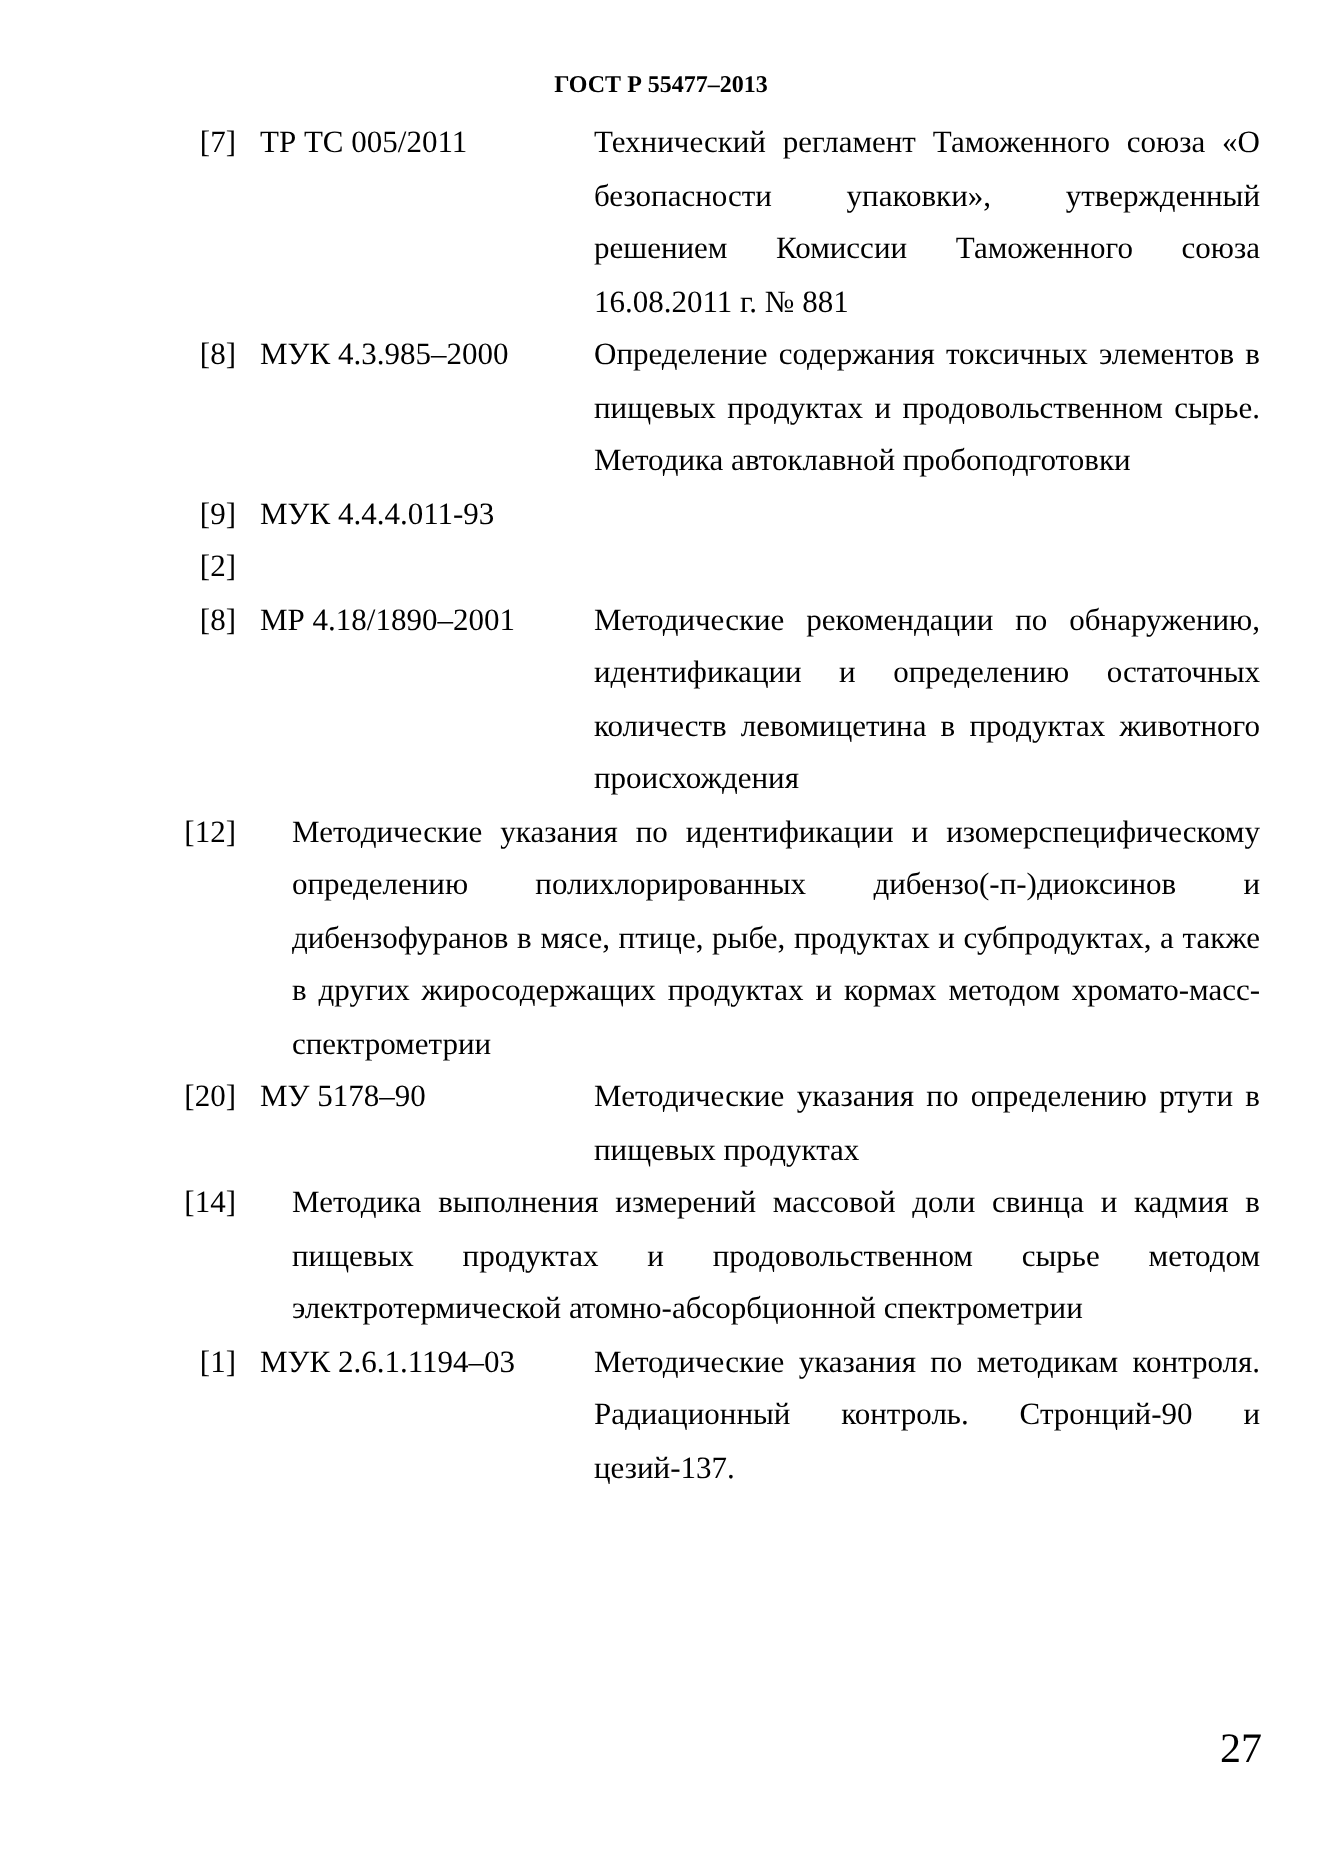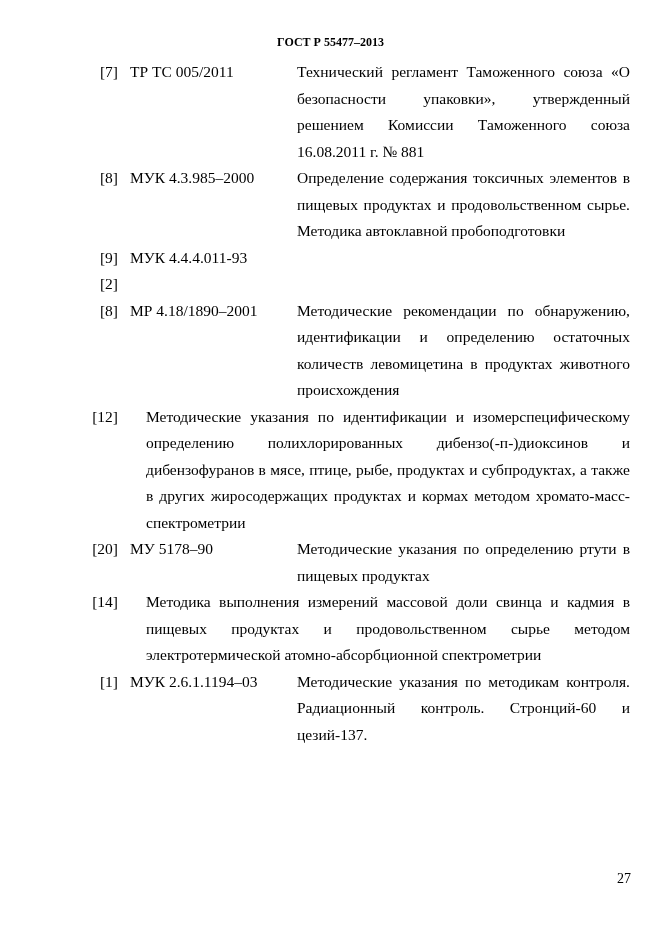--- a/index.html
+++ b/index.html
@@ -43,21 +43,21 @@
   }
   .ref-text {
     flex: 1;
     margin-left: 28px;
     text-align: justify;
   }
   .page-number {
     position: absolute;
     right: 30px;
     bottom: 48px;
-    font-size: 14px;
+    font-size: 21px;
   }
 </style>
 </head>
 <body>
 
 <div>
 
   <div class="page-header">ГОСТ Р 55477–2013</div>
 
   <div class="refs">
@@ -101,20 +101,20 @@
     </div>
 
     <div class="ref-row">
       <div class="ref-num">[14]</div>
       <div class="ref-text">Методика выполнения измерений массовой доли свинца и кадмия в пищевых продуктах и продовольственном сырье методом электротермической атомно-абсорбционной спектрометрии</div>
     </div>
 
     <div class="ref-row">
       <div class="ref-num">[1]</div>
       <div class="ref-code">МУК 2.6.1.1194–03</div>
-      <div class="ref-text">Методические указания по методикам контроля. Радиационный контроль. Стронций-60 и цезий-137.</div>
+      <div class="ref-text">Методические указания по методикам контроля. Радиационный контроль. Стронций-90 и цезий-137.</div>
     </div>
 
   </div>
 
   <div class="page-number">27</div>
 
 </div>
 
 </body></html>

